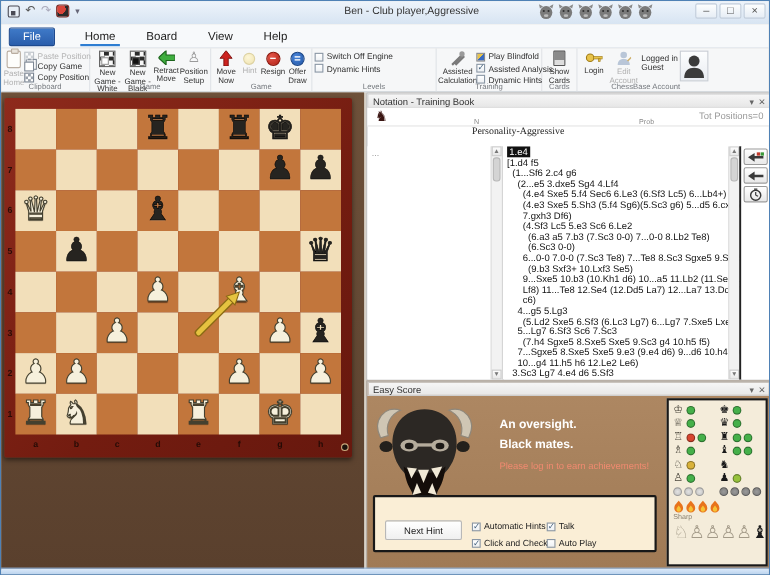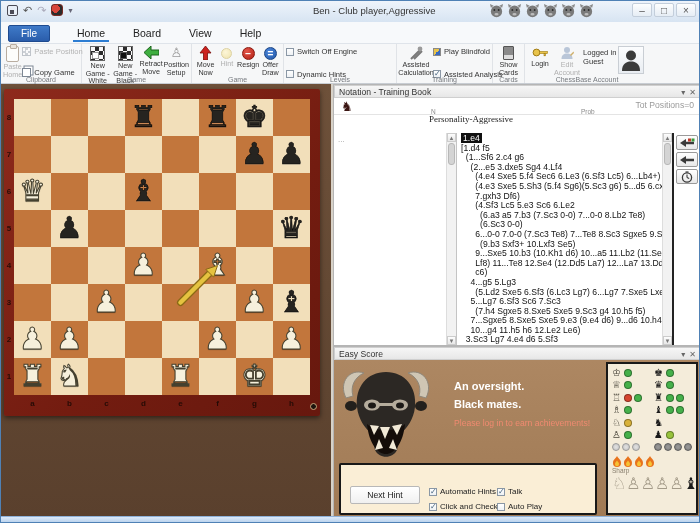--- a/index.html
+++ b/index.html
@@ -34,21 +34,21 @@
   .mtab.active::after { content:""; position:absolute; left:10px; right:10px; bottom:2px; height:2px; background:#2d7dd2; }
 
   
   #ribbon { position:absolute; left:0; top:43px; width:100%; height:40px; background:#f6f7f8; border-bottom:1px solid #c8cdd3; display:flex; }
   .rgroup { position:relative; height:100%; border-right:1px solid #e0e3e7; padding:1px 2px 9px 2px; flex:0 0 auto; }
   .glabel { position:absolute; bottom:0; left:0; width:100%; text-align:center; font-size:7px; color:#75797e; }
   .gcontent { display:flex; height:30px; align-items:flex-start; }
   .bigbtn { width:38px; display:flex; flex-direction:column; align-items:center; padding-top:1px; }
   .bigbtn .blabel { font-size:7.2px; line-height:7.6px; color:#333; text-align:center; margin-top:1px; }
   .bigbtn.disabled .blabel { color:#b0b0b0; }
-  .stack { display:flex; flex-direction:column; justify-content:flex-start; gap:13px; padding-top:2px; }
+  .stack { display:flex; flex-direction:column; justify-content:flex-start; gap:1px; padding-top:2px; }
   .smallbtn { display:flex; align-items:center; gap:3px; font-size:7.6px; color:#333; height:8.6px; white-space:nowrap; }
   .smallbtn.disabled { color:#b4b4b4; }
   .cbrow { display:flex; align-items:center; gap:3px; font-size:7.6px; color:#333; height:9.4px; white-space:nowrap; }
   .cb { width:8px; height:8px; border:1px solid #8a97a5; background:linear-gradient(#fff,#eef1f4); position:relative; flex:0 0 auto; }
   .cb.on::after { content:"✓"; position:absolute; left:0px; top:-2px; font-size:8px; color:#44617d; }
 
   
   .ic { display:block; }
   .clip { width:13px; height:16px; border:1.5px solid #b9ada0; border-radius:2px; position:relative; background:#fdfdfb; }
   .clip::before { content:""; position:absolute; left:2.5px; top:-3px; width:5px; height:3px; border:1.5px solid #b9ada0; border-radius:1px; background:#e9e4dc; }
@@ -130,21 +130,21 @@
   .nbtn { width:22px; height:15px; margin:2px auto 1px auto; border:1px solid #9a9a9a; border-radius:2px;
           background:linear-gradient(#fff,#e8e8e8); display:flex; align-items:center; justify-content:center; }
 
   
   #easy-panel { position:absolute; left:332px; top:345px; width:368px; height:172px; border:1px solid #b5b5b5; background:#a9835f; }
   #easy-body { position:absolute; left:0; top:13px; right:0; bottom:0; background:linear-gradient(#ad8762,#a07a55); }
   #bull { position:absolute; left:2px; top:2px; }
   .msg1 { position:absolute; left:120px; top:20px; font-size:11px; font-weight:bold; color:#fff; }
   .msg2 { position:absolute; left:120px; top:38px; font-size:11px; font-weight:bold; color:#fff; }
   .msg3 { position:absolute; left:120px; top:58px; font-size:8.6px; color:#f08a70; }
-  #hint-box { position:absolute; left:5px; top:103px; width:258px; height:52px; background:#faeed6; border:2px solid #181818; border-radius:2px; }
+  #hint-box { position:absolute; left:5px; top:90px; width:258px; height:52px; background:#faeed6; border:2px solid #181818; border-radius:2px; }
   #next-hint { position:absolute; left:9px; top:21px; width:70px; height:18px; background:linear-gradient(#fff,#f0f0f0);
                border:1px solid #b8b8b8; border-radius:2px; font-size:8.6px; color:#222; text-align:center; line-height:17px; }
   .eg-cb { position:absolute; display:flex; align-items:center; gap:3px; font-size:8px; color:#222; white-space:nowrap; }
   #material-box { position:absolute; left:272px; top:2px; width:92px; height:153px; background:#f4ecda; border:2px solid #181818; padding:3px 4px; }
   .mrow { height:12.4px; position:relative; }
   .mrow .pg { position:absolute; top:0; font-family:"DejaVu Sans",sans-serif; font-size:10px; line-height:12px; }
   .pg.wp { color:#4a463c; }
   .pg.bp { color:#191919; }
   .dot { position:absolute; top:2px; width:8px; height:8px; border-radius:50%; }
   .coin { position:absolute; top:2px; width:8px; height:8px; border-radius:50%; background:radial-gradient(#e2e2e2,#c2c2c2); border:1px solid #9a9a9a; }

